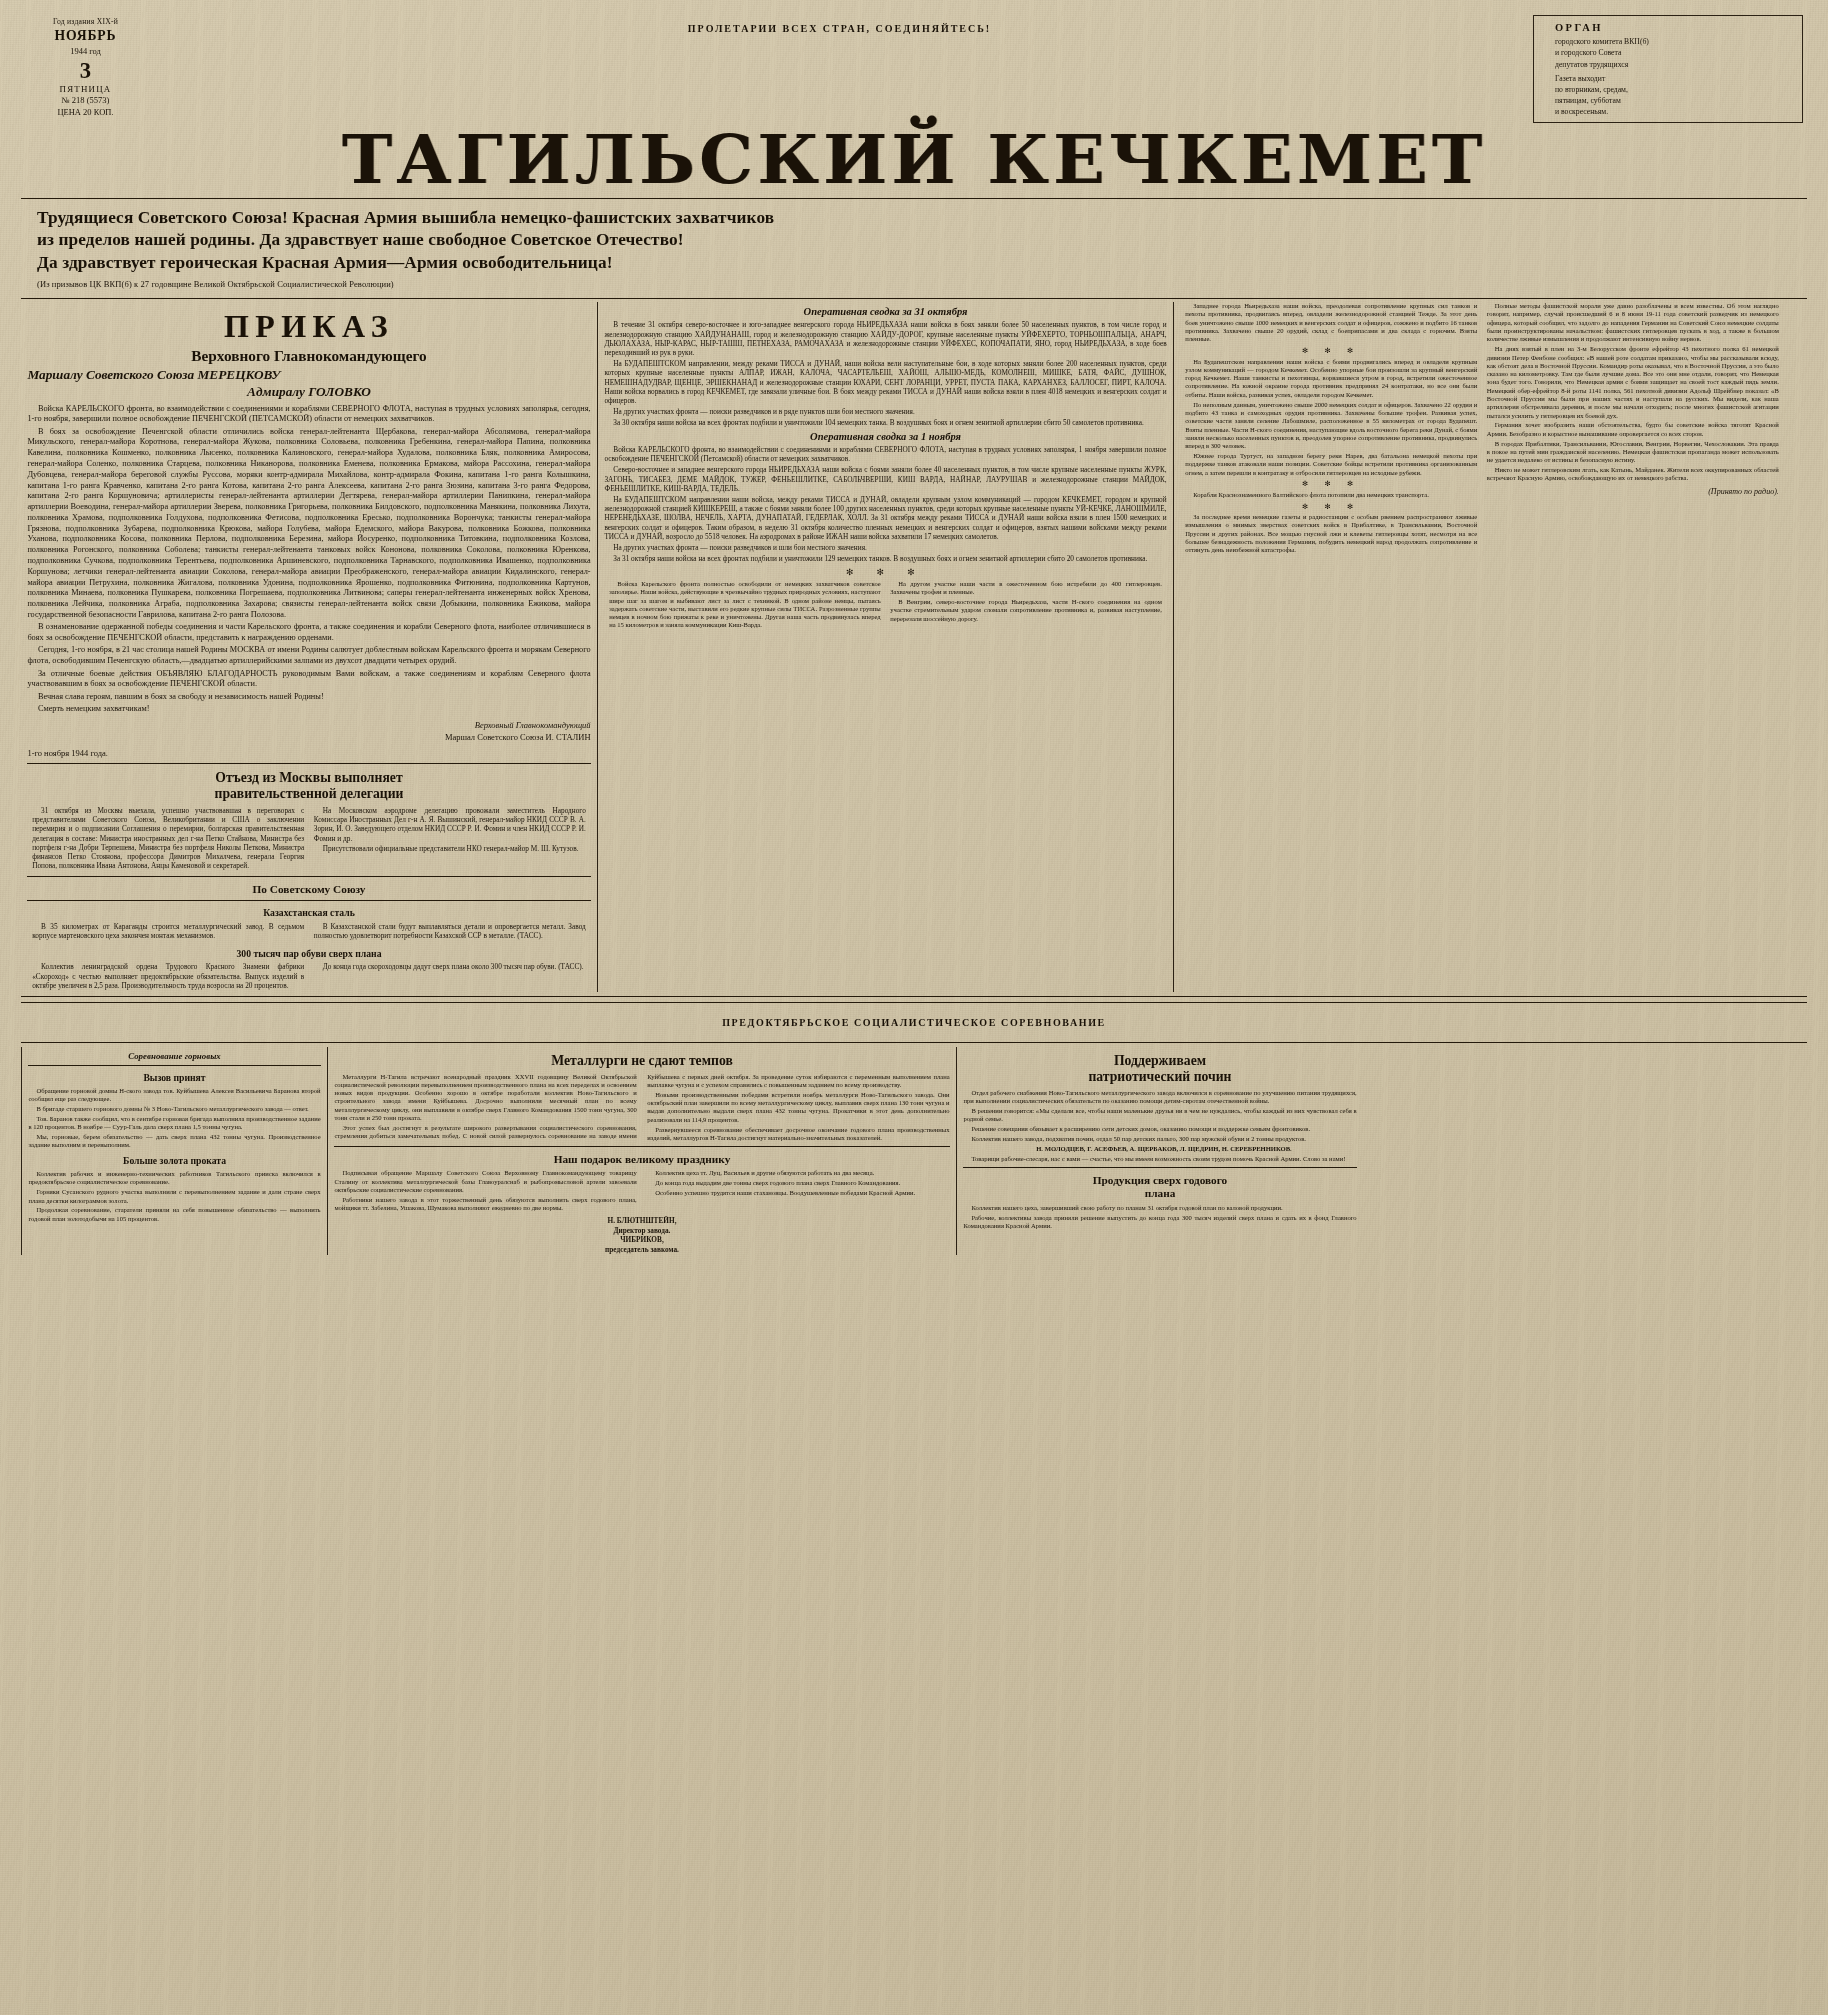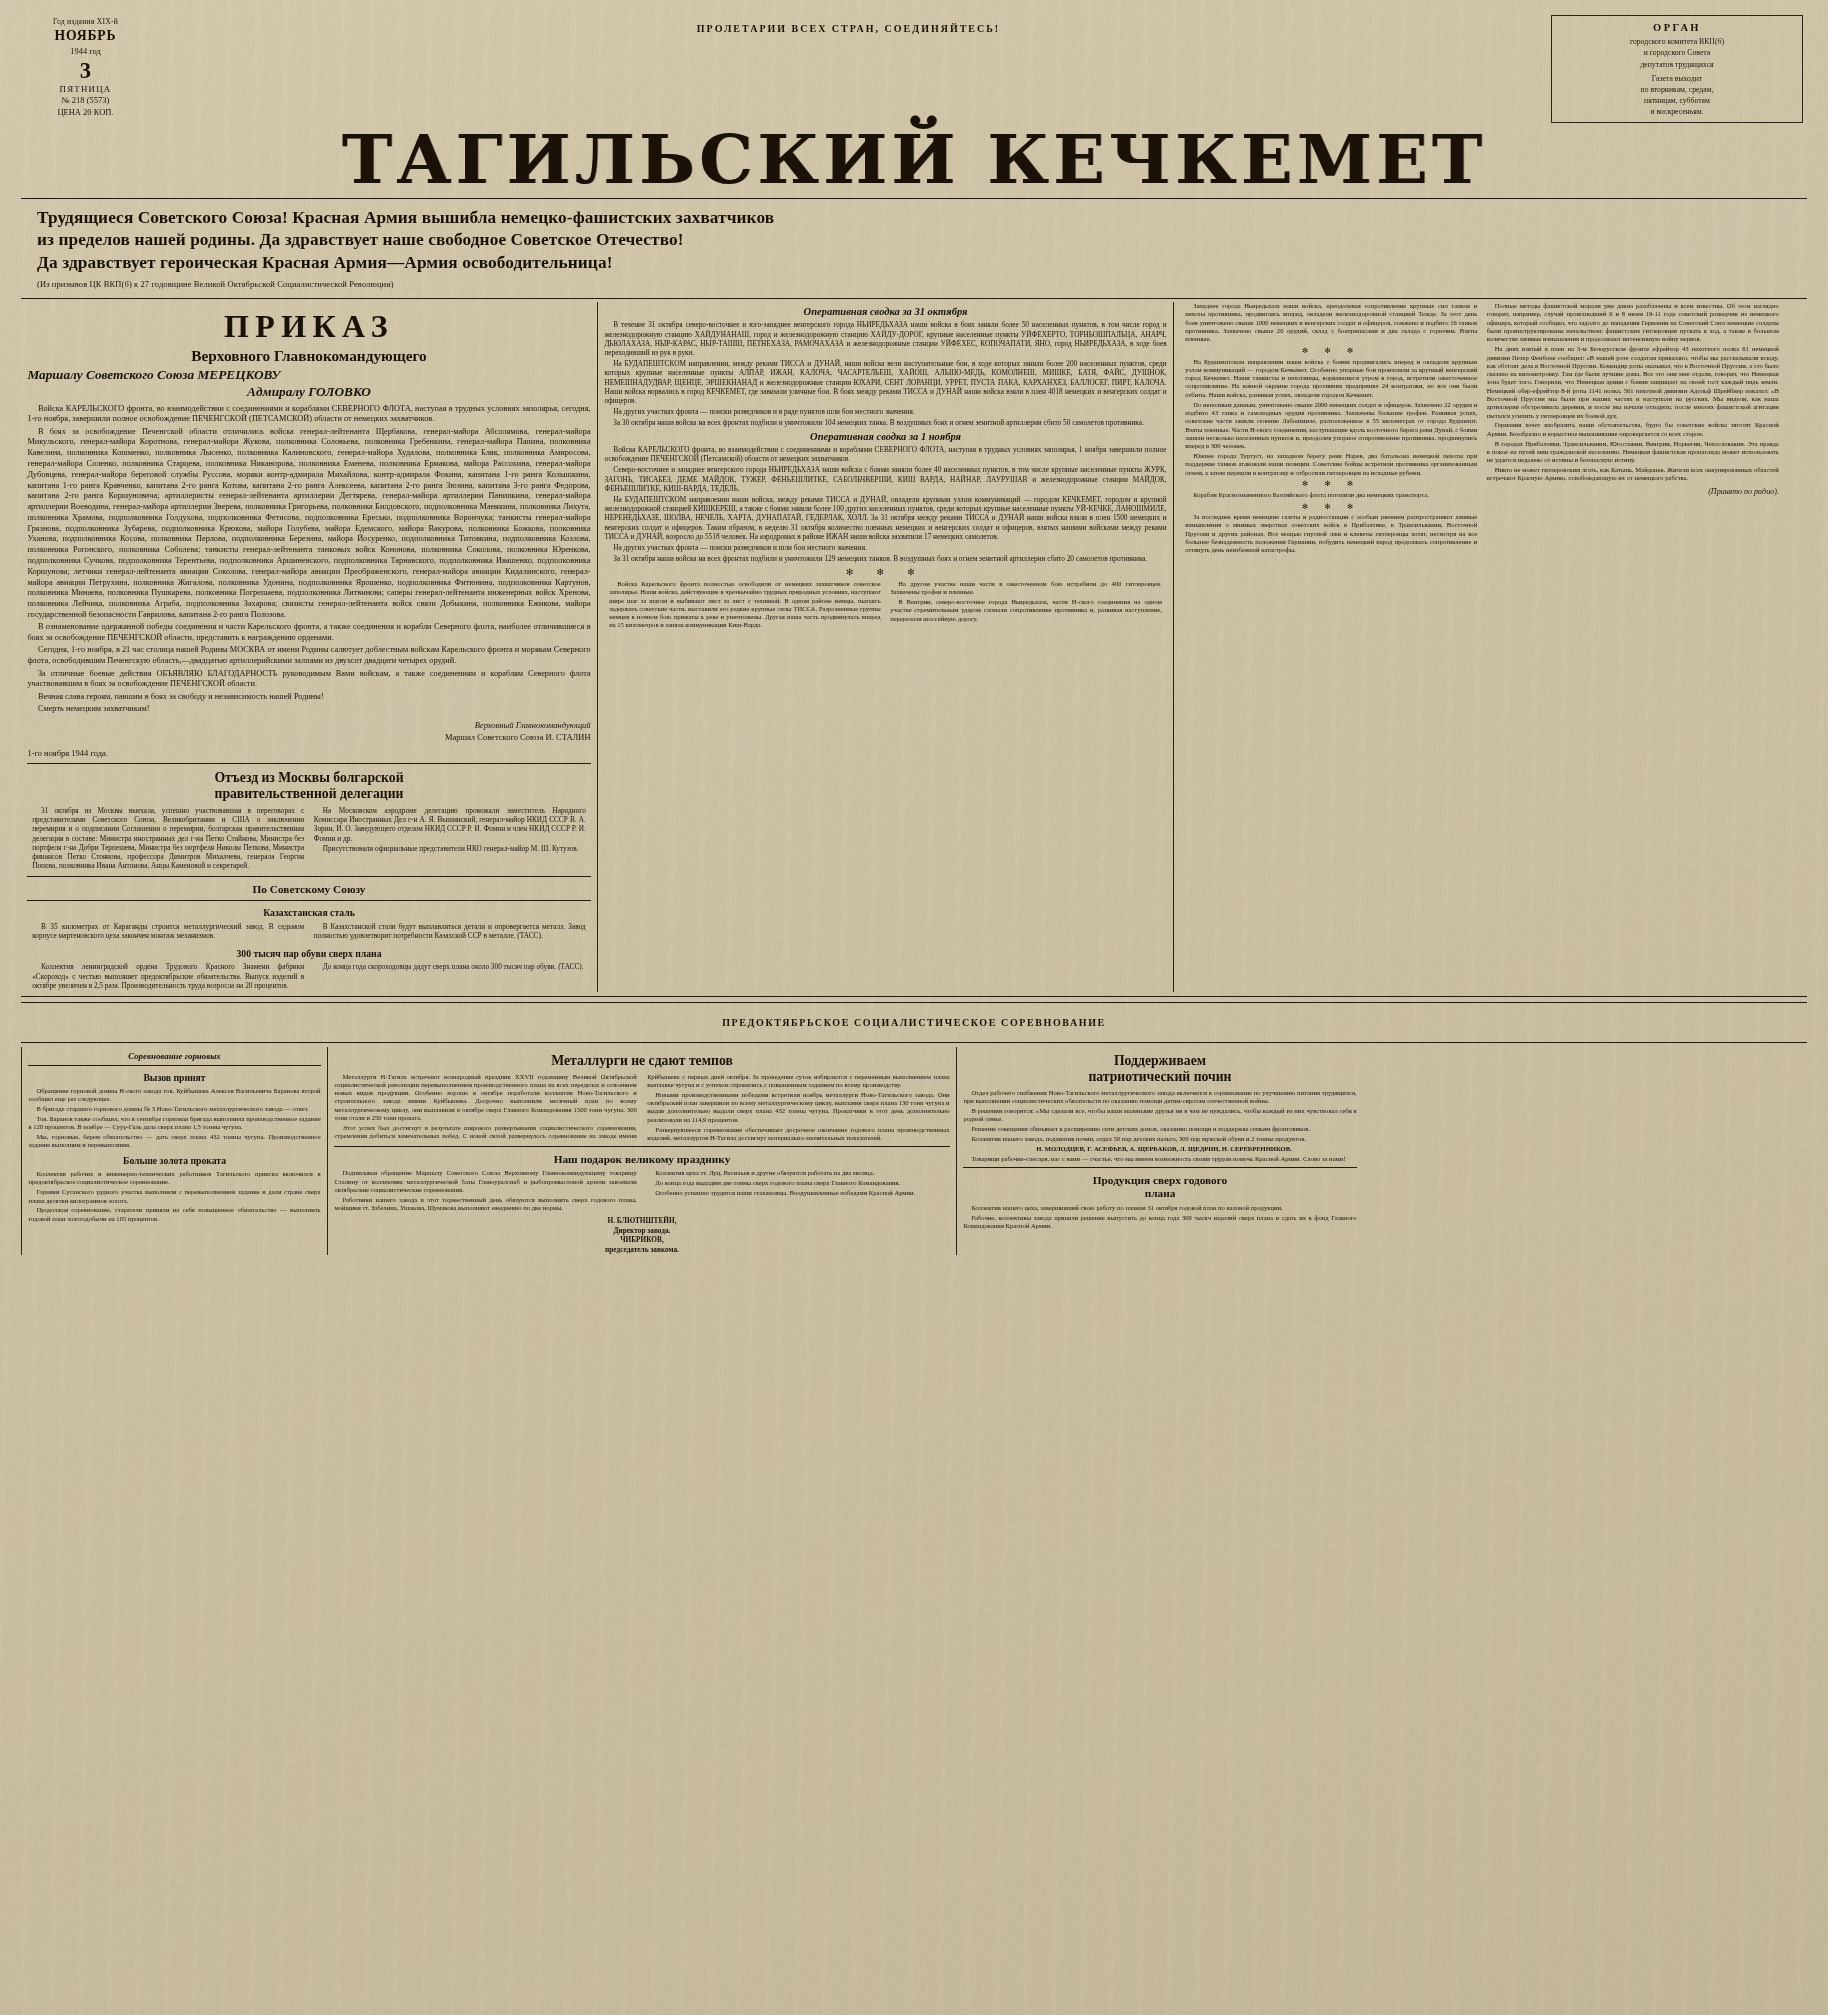--- a/index.html
+++ b/index.html
@@ -48,22 +48,22 @@
   .top-left .price{font-size:8.5px;}
   .top-center{
     flex:1;text-align:center;padding-top:8.9px;
   }
   .slogan{
     font-size:10px;letter-spacing:2px;font-weight:bold;
   }
   .top-right{
     width:226px;
     border:1.2px double #2b2114;
-    padding:4px 12px;
-    font-size:7.7px;line-height:1.45;text-align:center;
+    padding:4px 21px;
+    font-size:7.7px;line-height:1.45;
   }
   .top-right .org{font-size:10.5px;letter-spacing:2.4px;font-weight:bold;margin-bottom:1.6px;}
   .title-wrap{text-align:center;margin:2.4px 0 0;}
   .title{
     font-family:"DejaVu Serif", serif;
     font-size:68px;
     font-weight:bold;
     letter-spacing:4px;
     line-height:1.02;
     text-shadow:0.8px 0.4px 0 rgba(40,28,12,0.35);
@@ -236,21 +236,21 @@
       </div>
       <div class="sig">
         <div class="l1">Верховный Главнокомандующий</div>
         <div>Маршал Советского Союза И. СТАЛИН</div>
       </div>
       <div class="date-line">1-го ноября 1944 года.</div>
 
       <div class="rule thin" style="margin-top:5.6px"></div>
 
       <div class="sec-head">
-        <div>Отъезд из Москвы болгарской</div>
+        <div>Отъезд из Москвы выполняет</div>
         <div>правительственной делегации</div>
       </div>
       <div class="two-sub">
         <div class="sc small-text">
           <p>31 октября из Москвы выехала, успешно участвовавшая в переговорах с представителями Советского Союза, Великобритании и США о заключении перемирия и о подписании Соглашения о перемирии, болгарская правительственная делегация в составе: Министра иностранных дел г-на Петко Стайнова, Министра без портфеля г-на Добри Терпешева, Министра без портфеля Николы Петкова, Министра финансов Петко Стоянова, профессора Димитров Михалчева, генерала Георгия Попова, полковника Ивана Антонова, Анцы Каменовой и секретарей.</p>
         </div>
         <div class="sc small-text">
           <p>На Московском аэродроме делегацию провожали заместитель Народного Комиссара Иностранных Дел г-н А. Я. Вышинский, генерал-майор НКИД СССР В. А. Зорин, И. О. Заведующего отделом НКИД СССР Р. И. Фомин и член НКИД СССР Р. И. Фомин и др.</p>
           <p>Присутствовали официальные представители НКО генерал-майор М. Ш. Кутузов.</p>
         </div>

